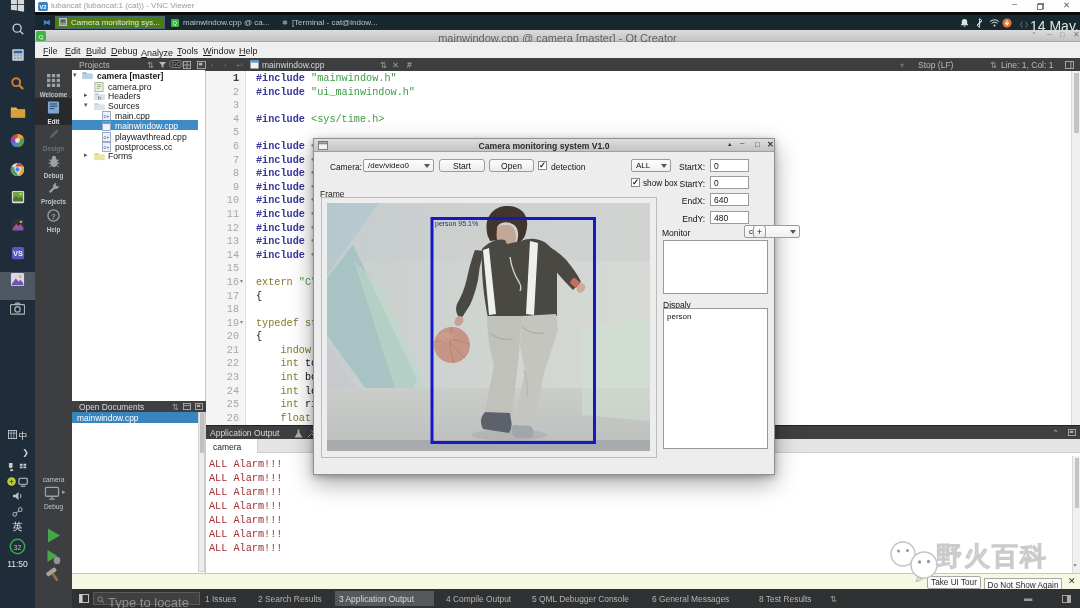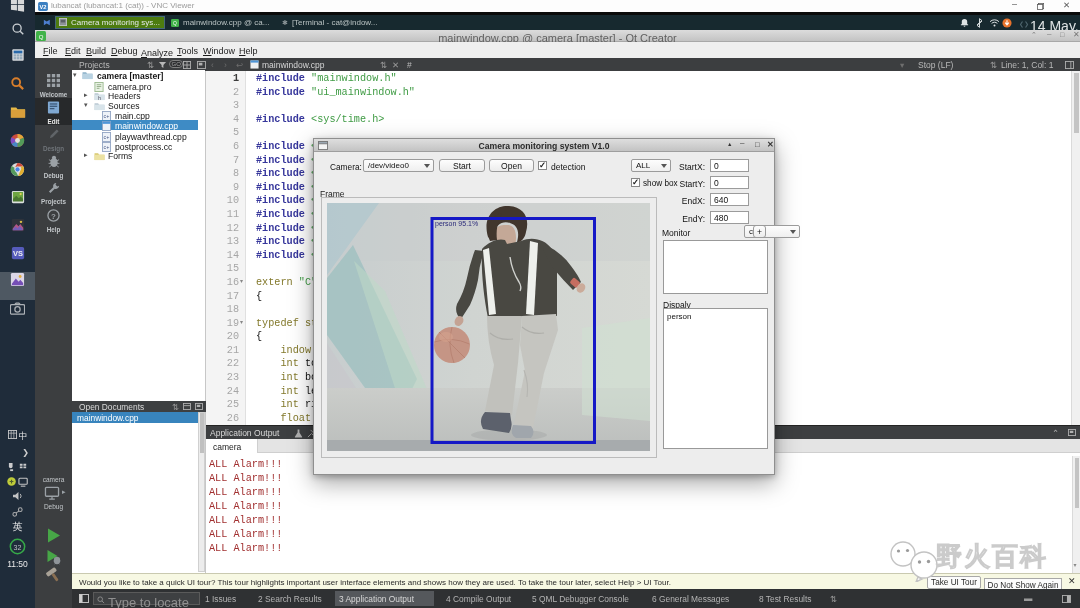--- a/index.html
+++ b/index.html
@@ -520,21 +520,20 @@
 ALL Alarm!!!
 ALL Alarm!!!
 ALL Alarm!!!
 ALL Alarm!!!</pre>
     <div class="abs" style="left:866px;top:31px;width:8px;height:117px;background:#f0f0f0;border-left:1px solid #dadada;">
       <div class="abs" style="left:1.5px;top:2px;width:4px;height:50px;background:#c4c4c4;"></div>
       <span class="abs" style="left:0.5px;top:105px;color:#888;font-size:6px;">▾</span>
     </div>
   </div>
   <div id="infobar" class="abs">
-    <span class="abs" style="left:7px;top:3.5px;">Would you like to take a quick UI tour? This tour highlights important user interface elements and shows how they are used. To take the tour later, select Help &gt; UI Tour.</span>
     <div class="abs" style="left:855px;top:1.5px;width:54px;height:13px;background:#fcfcfc;border:1px solid #a8a8a8;border-radius:2px;text-align:center;font-size:8.2px;padding-top:1.5px;">Take UI Tour</div>
     <div class="abs" style="left:912px;top:4px;width:78px;height:26px;background:#fcfcfc;border:1px solid #a8a8a8;border-radius:0;text-align:center;font-size:8.2px;padding-top:1.5px;">Do Not Show Again</div>
     <span class="abs" style="left:996px;top:2px;font-size:9px;color:#333;">✕</span>
   </div>
   <div id="statusbar" class="abs">
     <svg class="abs" style="left:7px;top:5px" width="10" height="9" viewBox="0 0 11 10">
         <rect x="0.5" y="0.5" width="10" height="9" fill="none" stroke="#cfcfcf"></rect>
         <rect x="0.5" y="0.5" width="3.4" height="9" fill="#cfcfcf"></rect>
       </svg>
     <div class="abs" style="left:21px;top:3px;width:107px;height:13px;background:#3e4042;border:1px solid #5a5a5a;color:#909090;font-size:13px;">

